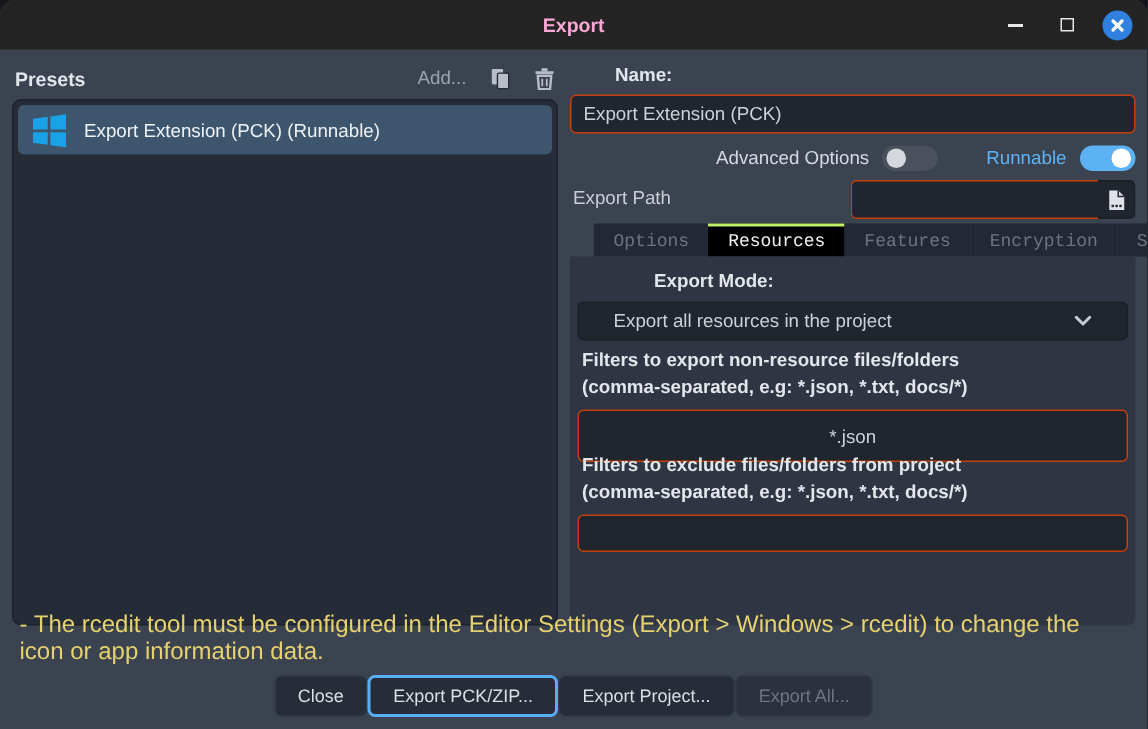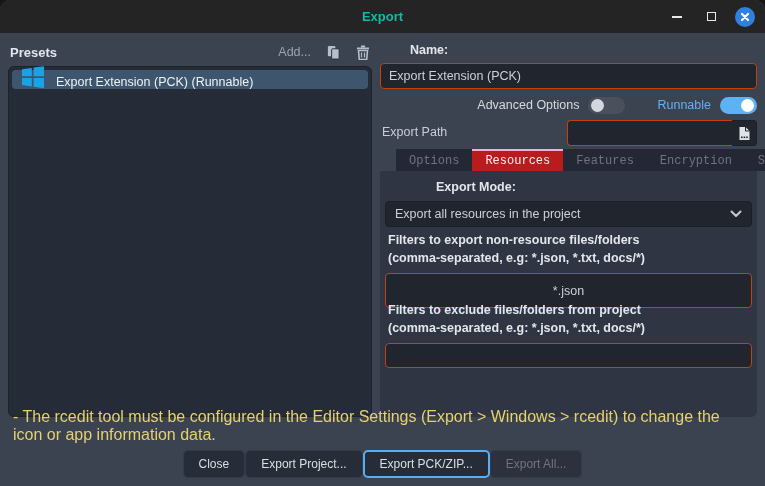--- a/index.html
+++ b/index.html
@@ -10,21 +10,21 @@
     position:relative; width:765px; height:486px;
     background:#3b4250; overflow:hidden;
     border-radius:10px 10px 0 0;
   }
 
   
   .titlebar {
     position:absolute; left:0; top:0; width:765px; height:33px;
     background:#242424; display:flex; align-items:center; justify-content:center;
   }
-  .titlebar .title { color:#14b8a6; font-size:13px; font-weight:bold; }
+  .titlebar .title { color:#f9a8d4; font-size:13px; font-weight:bold; }
   .win-controls { position:absolute; right:10px; top:0; height:33px; display:flex; align-items:center; gap:14px; }
   .wc { display:flex; align-items:center; justify-content:center; width:20px; height:20px; cursor:default; }
   .min-glyph { width:10px; height:2px; background:#e8e8e8; }
   .max-glyph { width:9px; height:9px; border:1.5px solid #e8e8e8; }
   .close-circle { width:20px; height:20px; border-radius:50%; background:#3080e0; display:flex; align-items:center; justify-content:center; }
 
   
   .presets-header {
     position:absolute; left:10px; top:42px; width:360px; height:20px;
     display:flex; align-items:center;
@@ -32,23 +32,23 @@
   .presets-title { color:#e3e6eb; font-weight:bold; font-size:13px; }
   .presets-actions { margin-left:auto; display:flex; align-items:flex-start; gap:15px; }
   .add-link { color:#9ba3ae; font-size:12.5px; cursor:pointer; }
   .icon-btn { display:flex; align-items:center; }
 
   .presets-panel {
     position:absolute; left:8px; top:66px; width:364px; height:351px;
     background:#252b37; border:1px solid #1d222b; border-radius:6px;
   }
   .preset-item {
-    margin:3px; height:19px; border-radius:4px;
+    margin:3px; height:33px; border-radius:4px;
     background:#3d566e;
-    display:flex; align-items:flex-end; padding-left:9px; gap:11px;
+    display:flex; align-items:center; padding-left:9px; gap:11px;
     color:#eef1f5; font-size:12.5px; cursor:pointer;
   }
 
   
   .rcol { position:absolute; left:380px; top:33px; width:377px; }
   .lbl-bold { color:#e3e6eb; font-weight:bold; font-size:12.5px; }
   .lbl { color:#c9cdd4; font-size:12.5px; }
 
   .name-label { position:absolute; left:2px; top:10px;padding-left:28px; }
   .field {
@@ -80,31 +80,31 @@
     background:#20252e; border:1px solid #1b2028; border-left:none;
     border-radius:0 4px 4px 0; display:flex; align-items:center; justify-content:center; cursor:pointer;
   }
 
   .tabbar { position:absolute; left:16px; top:116px; height:22px; display:flex;font-family:Liberation Mono, monospace; }
   .tab {
     height:22px; padding:0 13px; background:#232834; color:#6d7480;
     font-size:12px; display:flex; align-items:center; cursor:pointer;
     border-top:2px solid transparent;
   }
-  .tab.active { background:#b91c1c; color:#eef0f4; border-top:2px solid #f9a8d4; }
+  .tab.active { background:#000000; color:#eef0f4; border-top:2px solid #bef264; }
 
   .tab-panel {
     position:absolute; left:0; top:138px; width:377px; height:246px;
     background:#2f3542; border-radius:0 0 6px 6px;
   }
   .mode-label { position:absolute; left:8px; top:9px;padding-left:48px; }
   .dropdown {
     position:absolute; left:5px; top:30px; width:367px; height:26px;
     background:#20252e; border:1px solid #1b2028; border-radius:4px;
-    display:flex; align-items:center; padding:0 9px; cursor:pointer;
+    display:flex; align-items:center; padding:0 23px; cursor:pointer;
   }
   .dropdown .dd-text { color:#ccd1d8; font-size:12.5px; flex:1; }
   .inc-label  { position:absolute; left:8px; top:62px; }
   .inc-hint   { position:absolute; left:8px; top:80px; }
   .inc-input  { position:absolute; left:5px; top:102px; width:367px; height:35px;text-align:center; }
   .exc-label  { position:absolute; left:8px; top:132px; }
   .exc-hint   { position:absolute; left:8px; top:150px; }
   .exc-input  { position:absolute; left:5px; top:172px; width:367px; height:25px; }
 
   
@@ -238,18 +238,18 @@
       <span class="lbl-bold exc-label">Filters to exclude files/folders from project</span>
       <span class="lbl-bold exc-hint">(comma-separated, e.g: *.json, *.txt, docs/*)</span>
       <input class="field exc-input" value="" style="">
     </div>
   </div>
 
   <div class="warning">- The rcedit tool must be configured in the Editor Settings (Export &gt; Windows &gt; rcedit) to change the icon or app information data.</div>
 
   <div class="btn-row">
     <button class="btn">Close</button>
+    <button class="btn focused">Export PCK/ZIP...</button>
     <button class="btn">Export Project...</button>
-    <button class="btn focused">Export PCK/ZIP...</button>
     <button class="btn disabled">Export All...</button>
   </div>
 
 </div>
 
 </body></html>

